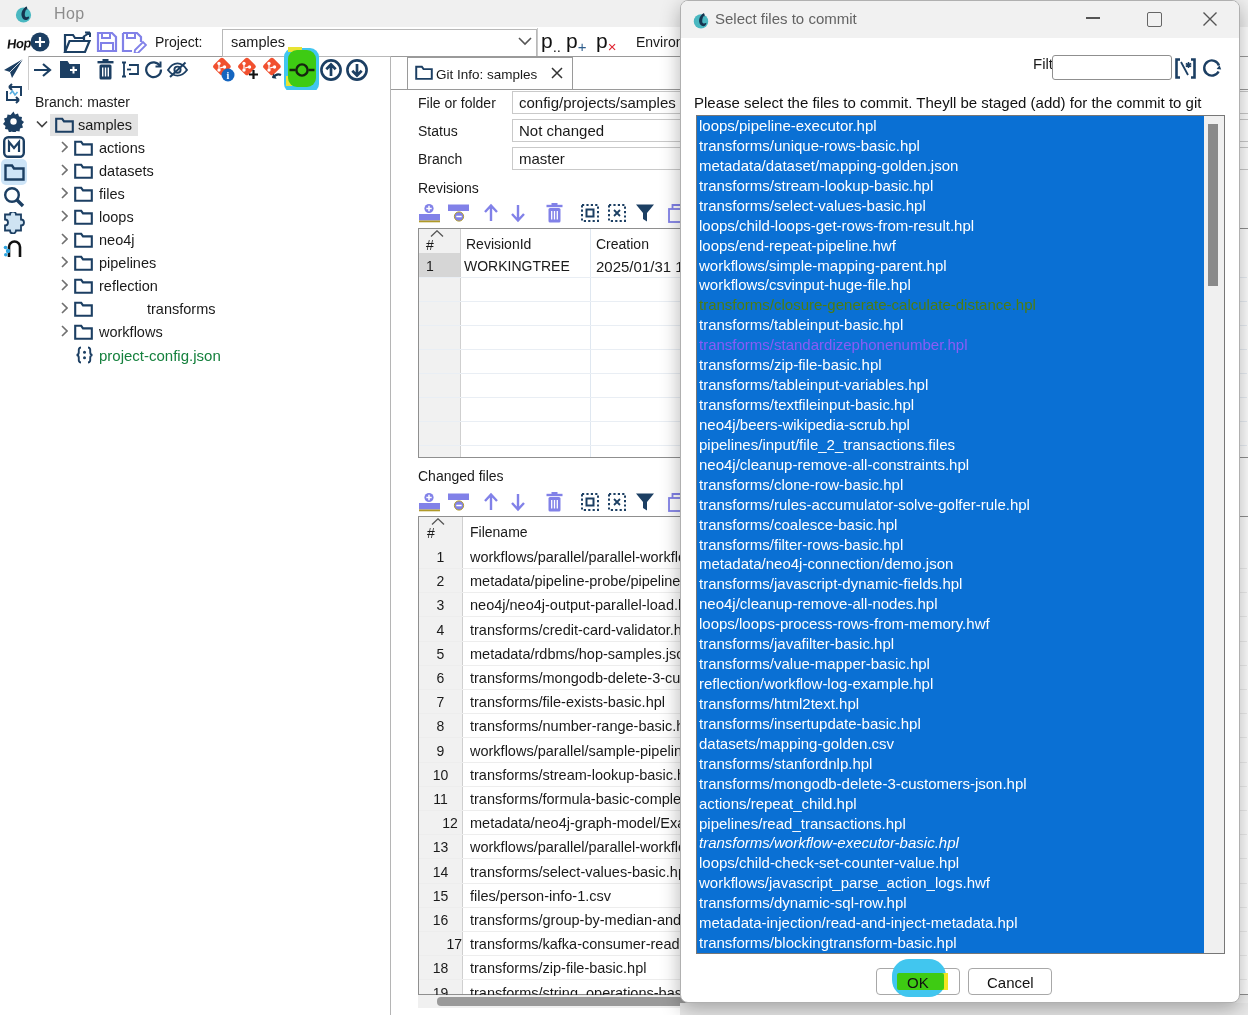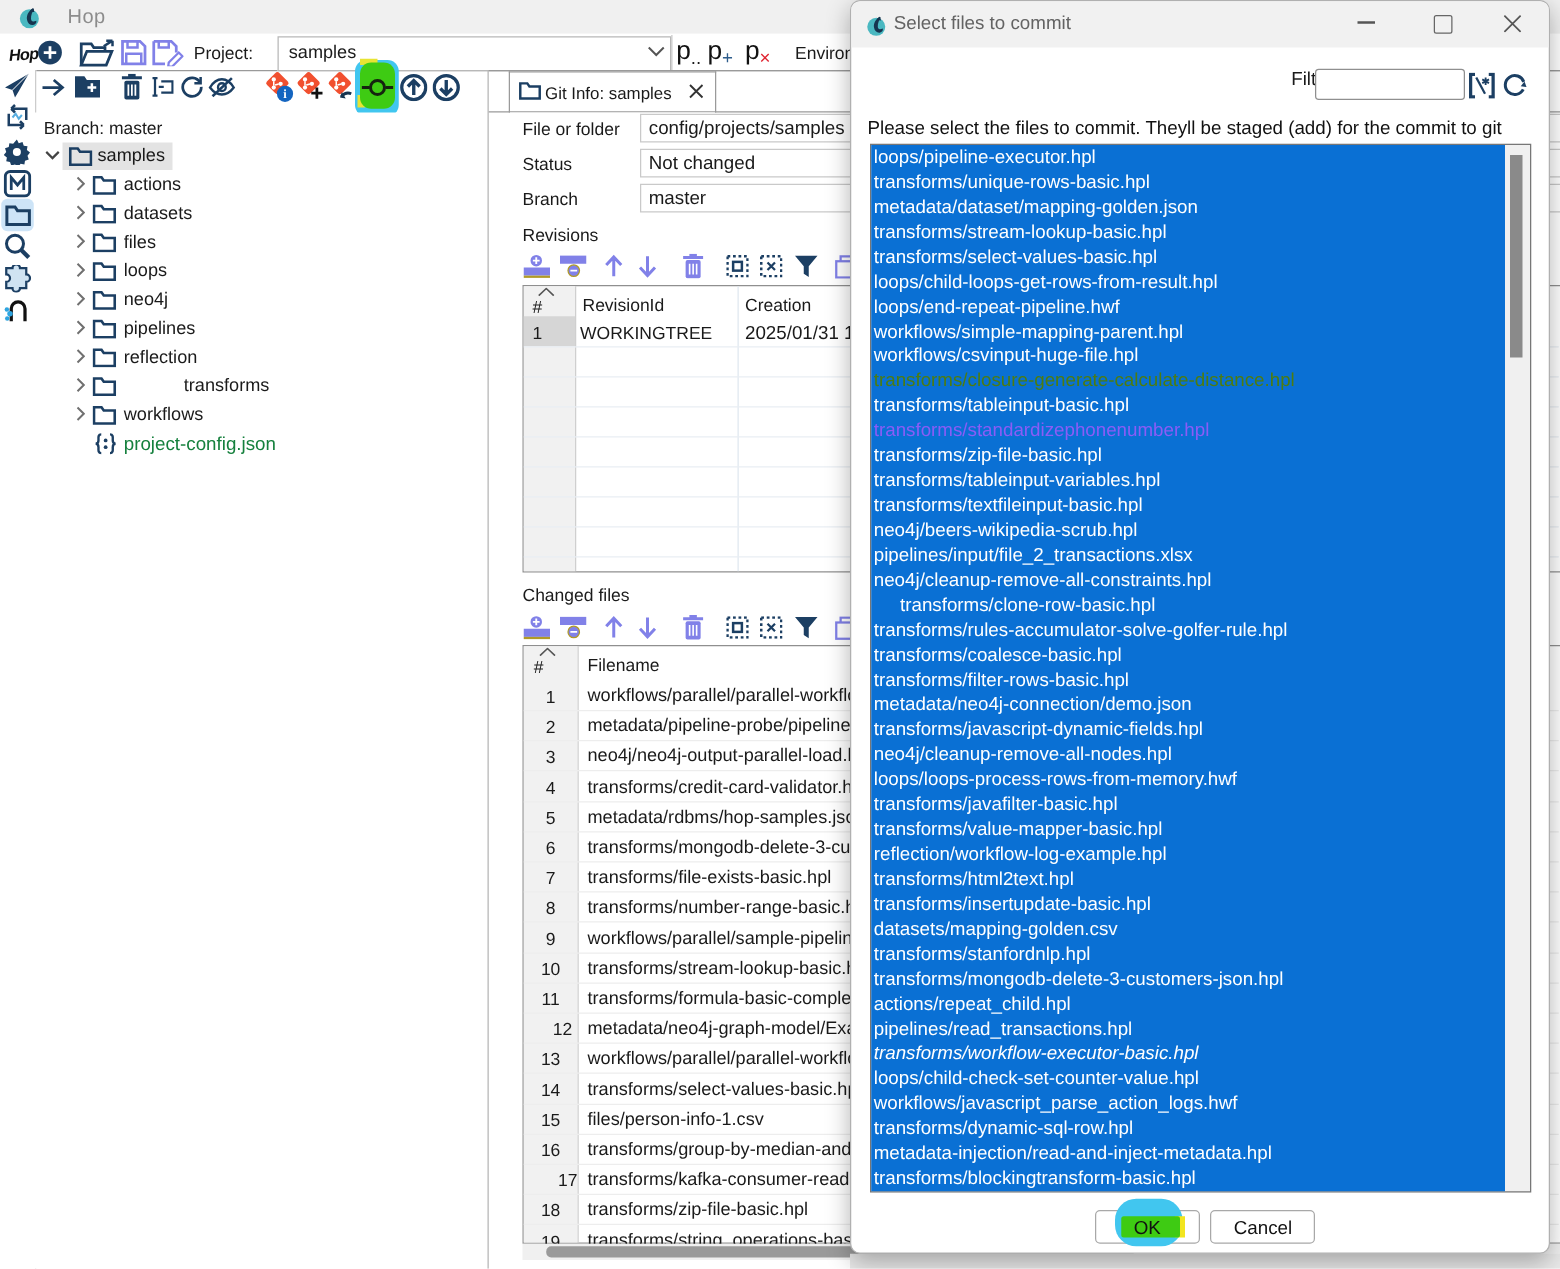--- a/index.html
+++ b/index.html
@@ -459,23 +459,23 @@
 <div class="ab t" style="position:absolute;left:18px;top:235.57px;font-size:15px;color:#fff;">loops/end-repeat-pipeline.hwf</div>
 <div class="ab t" style="position:absolute;left:18px;top:255.5px;font-size:15px;color:#fff;">workflows/simple-mapping-parent.hpl</div>
 <div class="ab t" style="position:absolute;left:18px;top:275.43px;font-size:15px;color:#fff;">workflows/csvinput-huge-file.hpl</div>
 <div class="ab t" style="position:absolute;left:18px;top:295.36px;font-size:15px;color:#4d7c0f;">transforms/closure-generate-calculate-distance.hpl</div>
 <div class="ab t" style="position:absolute;left:18px;top:315.29px;font-size:15px;color:#fff;">transforms/tableinput-basic.hpl</div>
 <div class="ab t" style="position:absolute;left:18px;top:335.21px;font-size:15px;color:#8b5cf6;">transforms/standardizephonenumber.hpl</div>
 <div class="ab t" style="position:absolute;left:18px;top:355.14px;font-size:15px;color:#fff;">transforms/zip-file-basic.hpl</div>
 <div class="ab t" style="position:absolute;left:18px;top:375.07px;font-size:15px;color:#fff;">transforms/tableinput-variables.hpl</div>
 <div class="ab t" style="position:absolute;left:18px;top:395.0px;font-size:15px;color:#fff;">transforms/textfileinput-basic.hpl</div>
 <div class="ab t" style="position:absolute;left:18px;top:414.93px;font-size:15px;color:#fff;">neo4j/beers-wikipedia-scrub.hpl</div>
-<div class="ab t" style="position:absolute;left:18px;top:434.86px;font-size:15px;color:#fff;">pipelines/input/file_2_transactions.xlsx</div>
+<div class="ab t" style="position:absolute;left:18px;top:434.86px;font-size:15px;color:#fff;">pipelines/input/file_2_transactions.files</div>
 <div class="ab t" style="position:absolute;left:18px;top:454.79px;font-size:15px;color:#fff;">neo4j/cleanup-remove-all-constraints.hpl</div>
-<div class="ab t" style="position:absolute;left:18px;top:474.71px;font-size:15px;color:#fff;margin-left:21px;">transforms/clone-row-basic.hpl</div>
+<div class="ab t" style="position:absolute;left:18px;top:474.71px;font-size:15px;color:#fff;">transforms/clone-row-basic.hpl</div>
 <div class="ab t" style="position:absolute;left:18px;top:494.64px;font-size:15px;color:#fff;">transforms/rules-accumulator-solve-golfer-rule.hpl</div>
 <div class="ab t" style="position:absolute;left:18px;top:514.57px;font-size:15px;color:#fff;">transforms/coalesce-basic.hpl</div>
 <div class="ab t" style="position:absolute;left:18px;top:534.5px;font-size:15px;color:#fff;">transforms/filter-rows-basic.hpl</div>
 <div class="ab t" style="position:absolute;left:18px;top:554.43px;font-size:15px;color:#fff;">metadata/neo4j-connection/demo.json</div>
 <div class="ab t" style="position:absolute;left:18px;top:574.36px;font-size:15px;color:#fff;">transforms/javascript-dynamic-fields.hpl</div>
 <div class="ab t" style="position:absolute;left:18px;top:594.29px;font-size:15px;color:#fff;">neo4j/cleanup-remove-all-nodes.hpl</div>
 <div class="ab t" style="position:absolute;left:18px;top:614.21px;font-size:15px;color:#fff;">loops/loops-process-rows-from-memory.hwf</div>
 <div class="ab t" style="position:absolute;left:18px;top:634.14px;font-size:15px;color:#fff;">transforms/javafilter-basic.hpl</div>
 <div class="ab t" style="position:absolute;left:18px;top:654.07px;font-size:15px;color:#fff;">transforms/value-mapper-basic.hpl</div>
 <div class="ab t" style="position:absolute;left:18px;top:674.0px;font-size:15px;color:#fff;">reflection/workflow-log-example.hpl</div>

